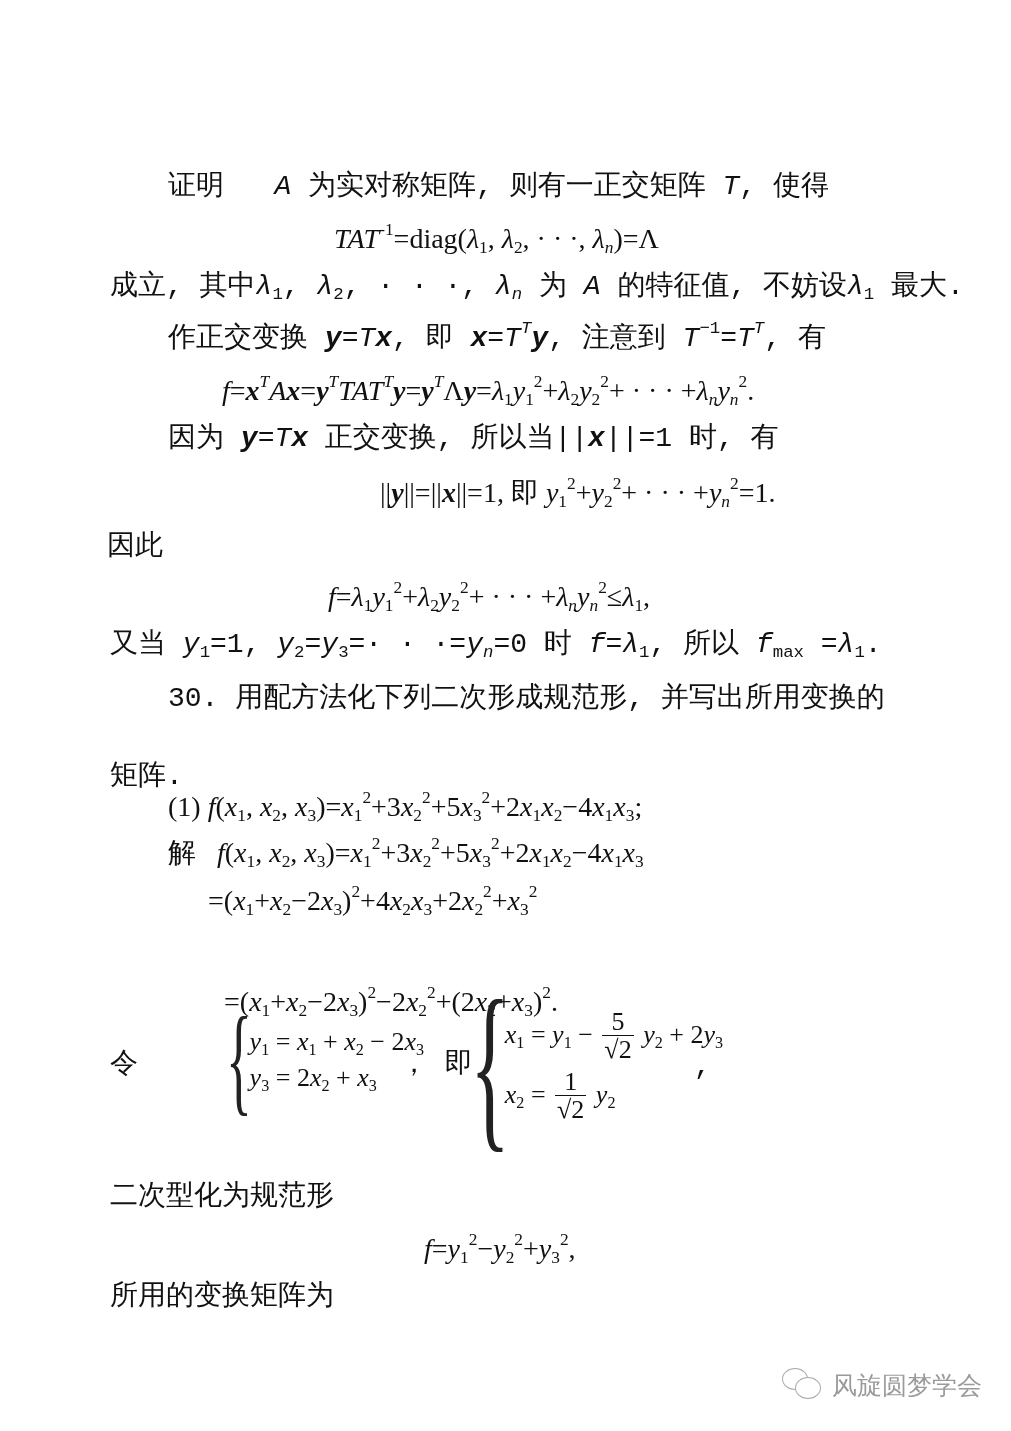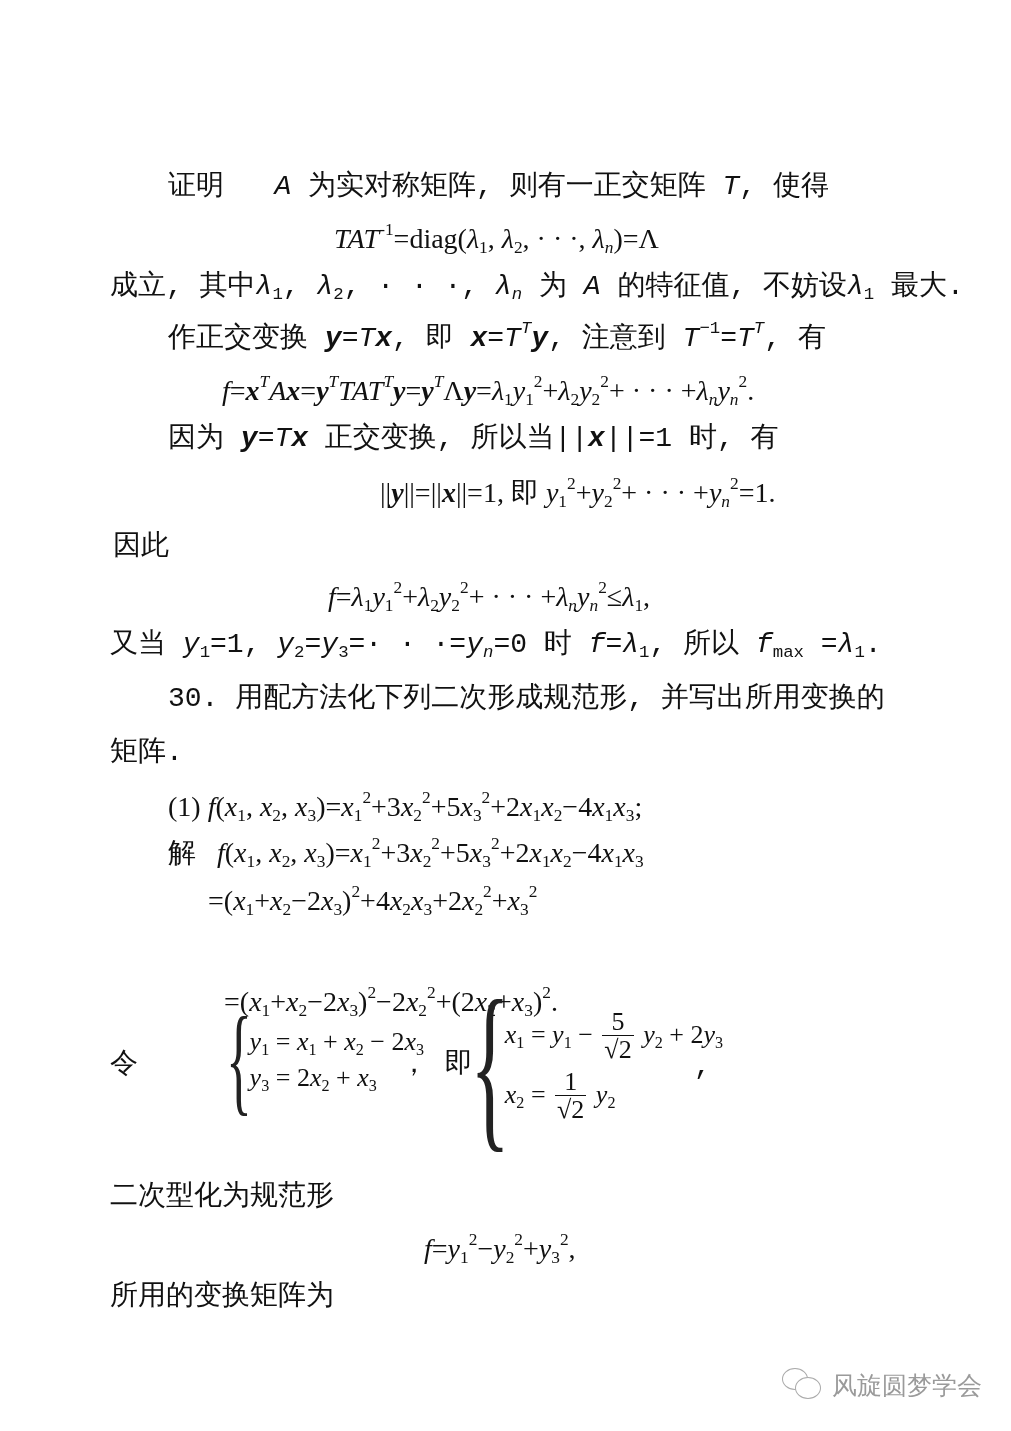--- a/index.html
+++ b/index.html
@@ -65,32 +65,32 @@
 </div>
 
 <div class="line" style="left:168px;top:422px;">
   因为 <b class="v">y</b>=<i>T</i><b class="v">x</b> 正交变换, 所以当||<b class="v">x</b>||=1 时, 有
 </div>
 
 <div class="line m" style="left:380px;top:476px;">
   ||<b class="v">y</b>||=||<b class="v">x</b>||=1, 即 <i>y</i><sub>1</sub><sup>2</sup>+<i>y</i><sub>2</sub><sup>2</sup>+ · · · +<i>y</i><sub><i>n</i></sub><sup>2</sup>=1.
 </div>
 
-<div class="line" style="left:113px;top:530px;">因此</div>
+<div class="line" style="left:107px;top:530px;">因此</div>
 
 <div class="line m" style="left:328px;top:580px;">
   <i>f</i>=<i>λ</i><sub>1</sub><i>y</i><sub>1</sub><sup>2</sup>+<i>λ</i><sub>2</sub><i>y</i><sub>2</sub><sup>2</sup>+ · · · +<i>λ</i><sub><i>n</i></sub><i>y</i><sub><i>n</i></sub><sup>2</sup>≤<i>λ</i><sub>1</sub>,
 </div>
 
 <div class="line" style="left:110px;top:628px;">
   又当 <i>y</i><sub>1</sub>=1, <i>y</i><sub>2</sub>=<i>y</i><sub>3</sub>=· · ·=<i>y</i><sub><i>n</i></sub>=0 时 <i>f</i>=<i>λ</i><sub>1</sub>, 所以 <i>f</i><sub>max</sub> =<i>λ</i><sub>1</sub>.
 </div>
 
 <div class="line" style="left:168px;top:682px;">30. 用配方法化下列二次形成规范形, 并写出所用变换的</div>
-<div class="line" style="left:110px;top:736px;text-align:right;">矩阵.</div>
+<div class="line" style="left:110px;top:760px;text-align:right;">矩阵.</div>
 
 <div class="line m" style="left:168px;top:790px;">
   (1) <i>f</i>(<i>x</i><sub>1</sub>, <i>x</i><sub>2</sub>, <i>x</i><sub>3</sub>)=<i>x</i><sub>1</sub><sup>2</sup>+3<i>x</i><sub>2</sub><sup>2</sup>+5<i>x</i><sub>3</sub><sup>2</sup>+2<i>x</i><sub>1</sub><i>x</i><sub>2</sub>−4<i>x</i><sub>1</sub><i>x</i><sub>3</sub>;
 </div>
 
 <div class="line m" style="left:168px;top:836px;">
   <span>解</span>&nbsp;&nbsp;&nbsp;<i>f</i>(<i>x</i><sub>1</sub>, <i>x</i><sub>2</sub>, <i>x</i><sub>3</sub>)=<i>x</i><sub>1</sub><sup>2</sup>+3<i>x</i><sub>2</sub><sup>2</sup>+5<i>x</i><sub>3</sub><sup>2</sup>+2<i>x</i><sub>1</sub><i>x</i><sub>2</sub>−4<i>x</i><sub>1</sub><i>x</i><sub>3</sub>
 </div>
 
 <div class="line m" style="left:208px;top:884px;">

